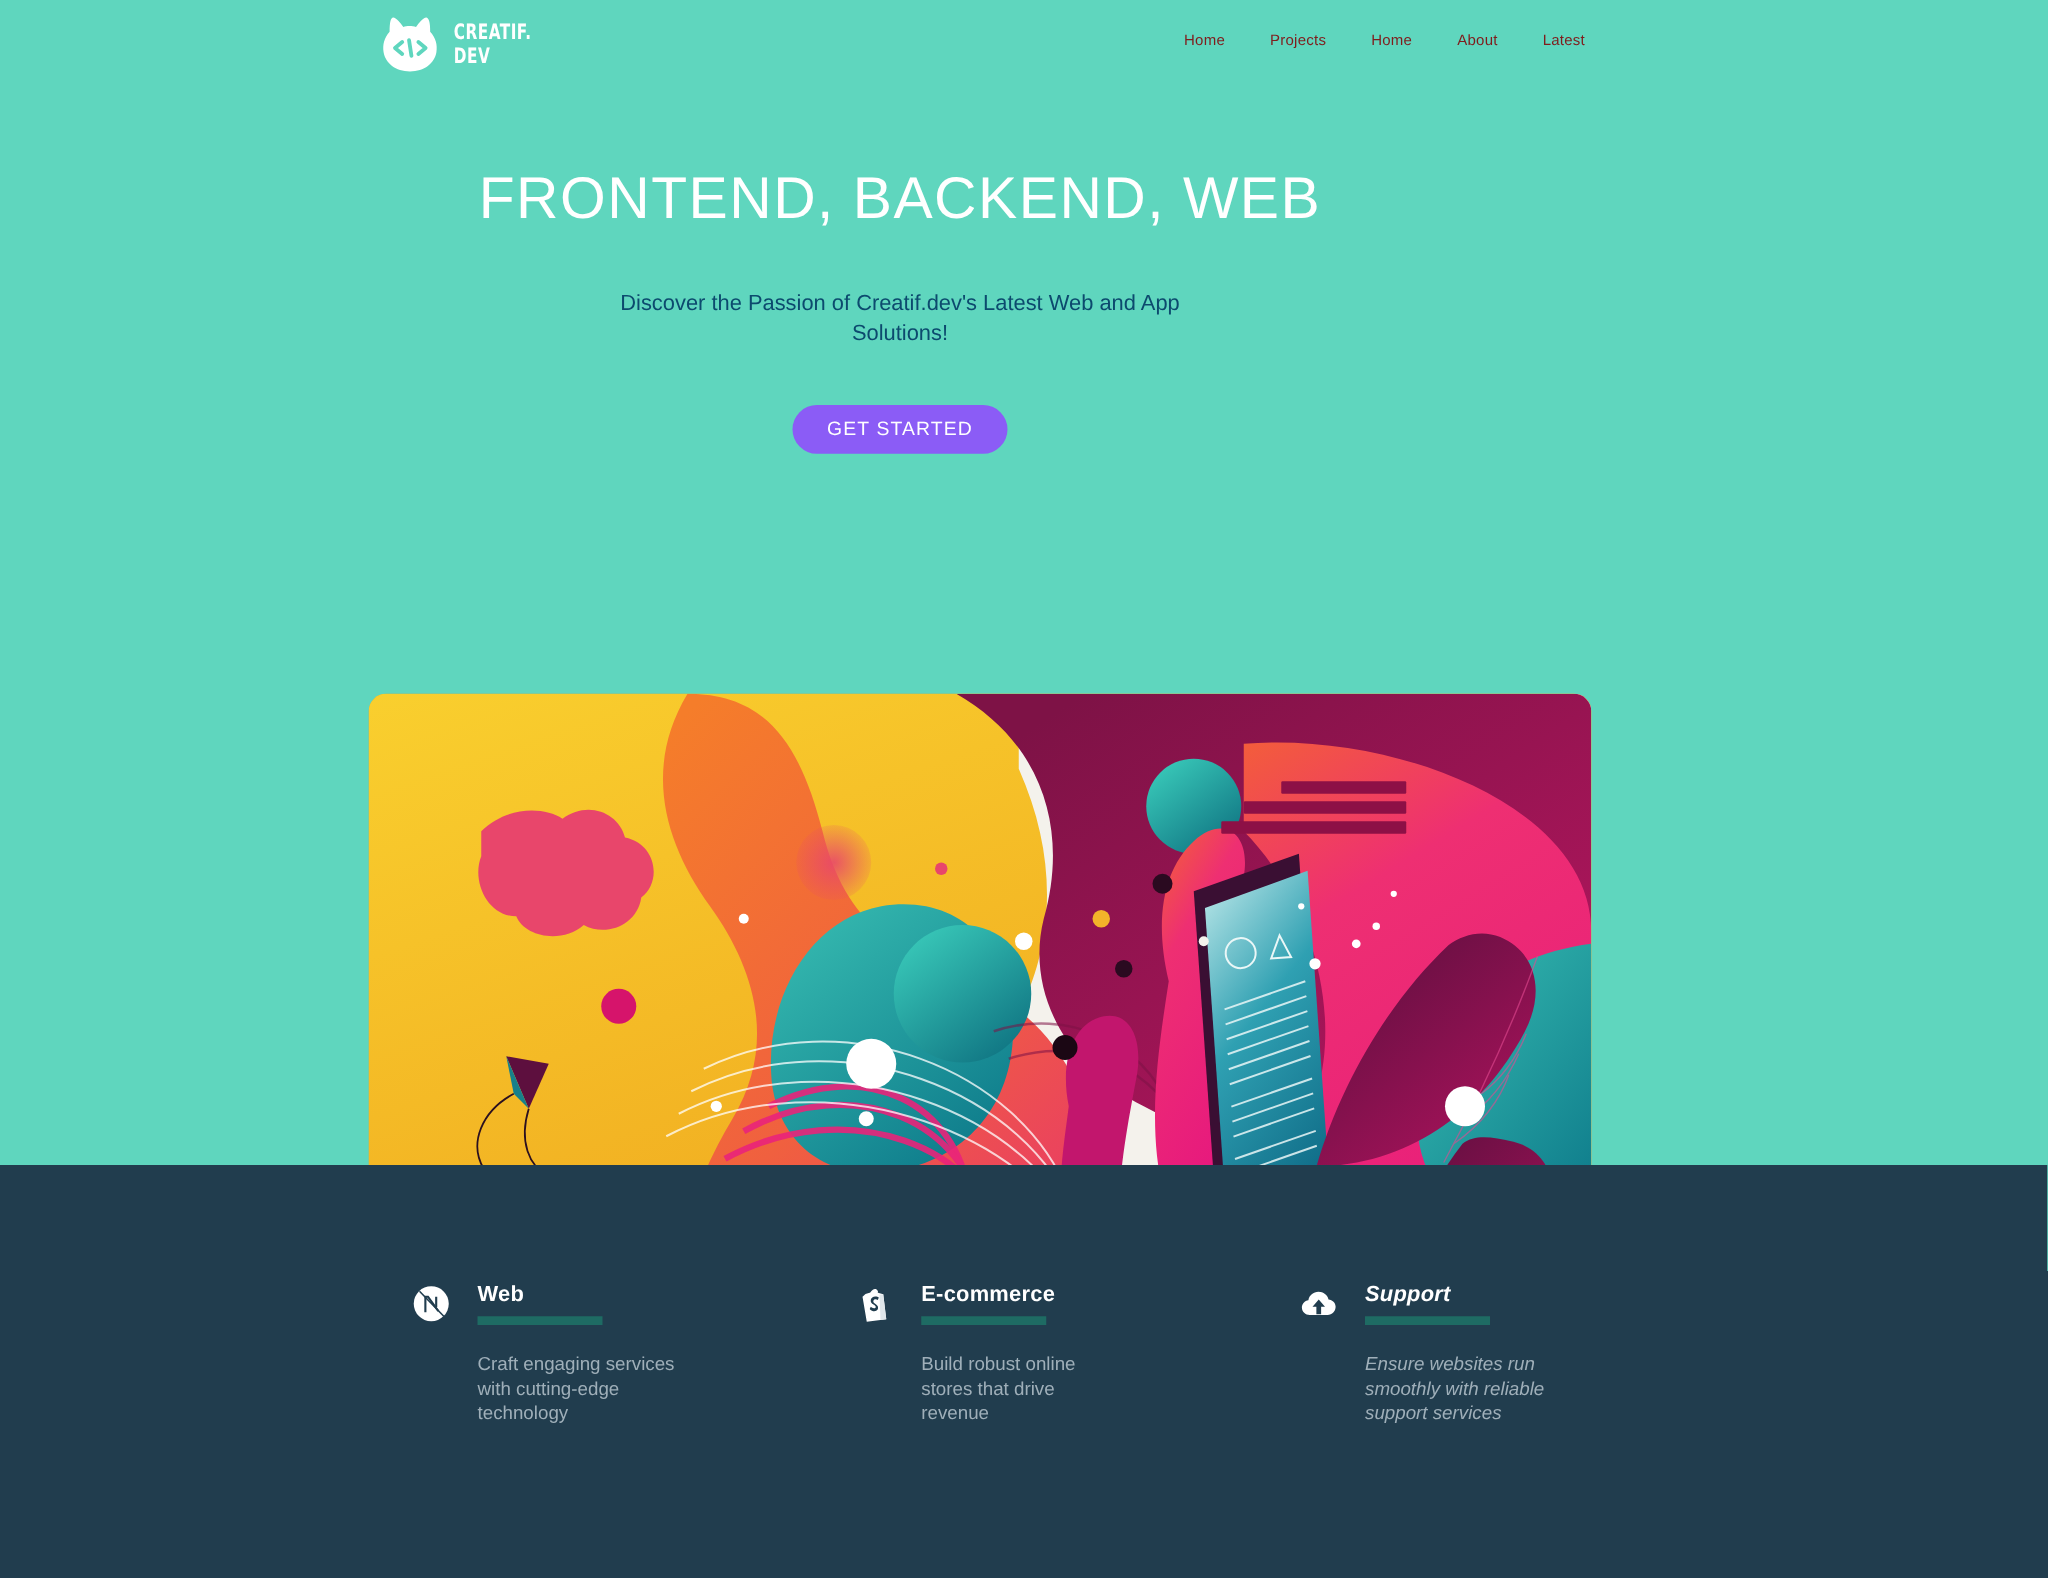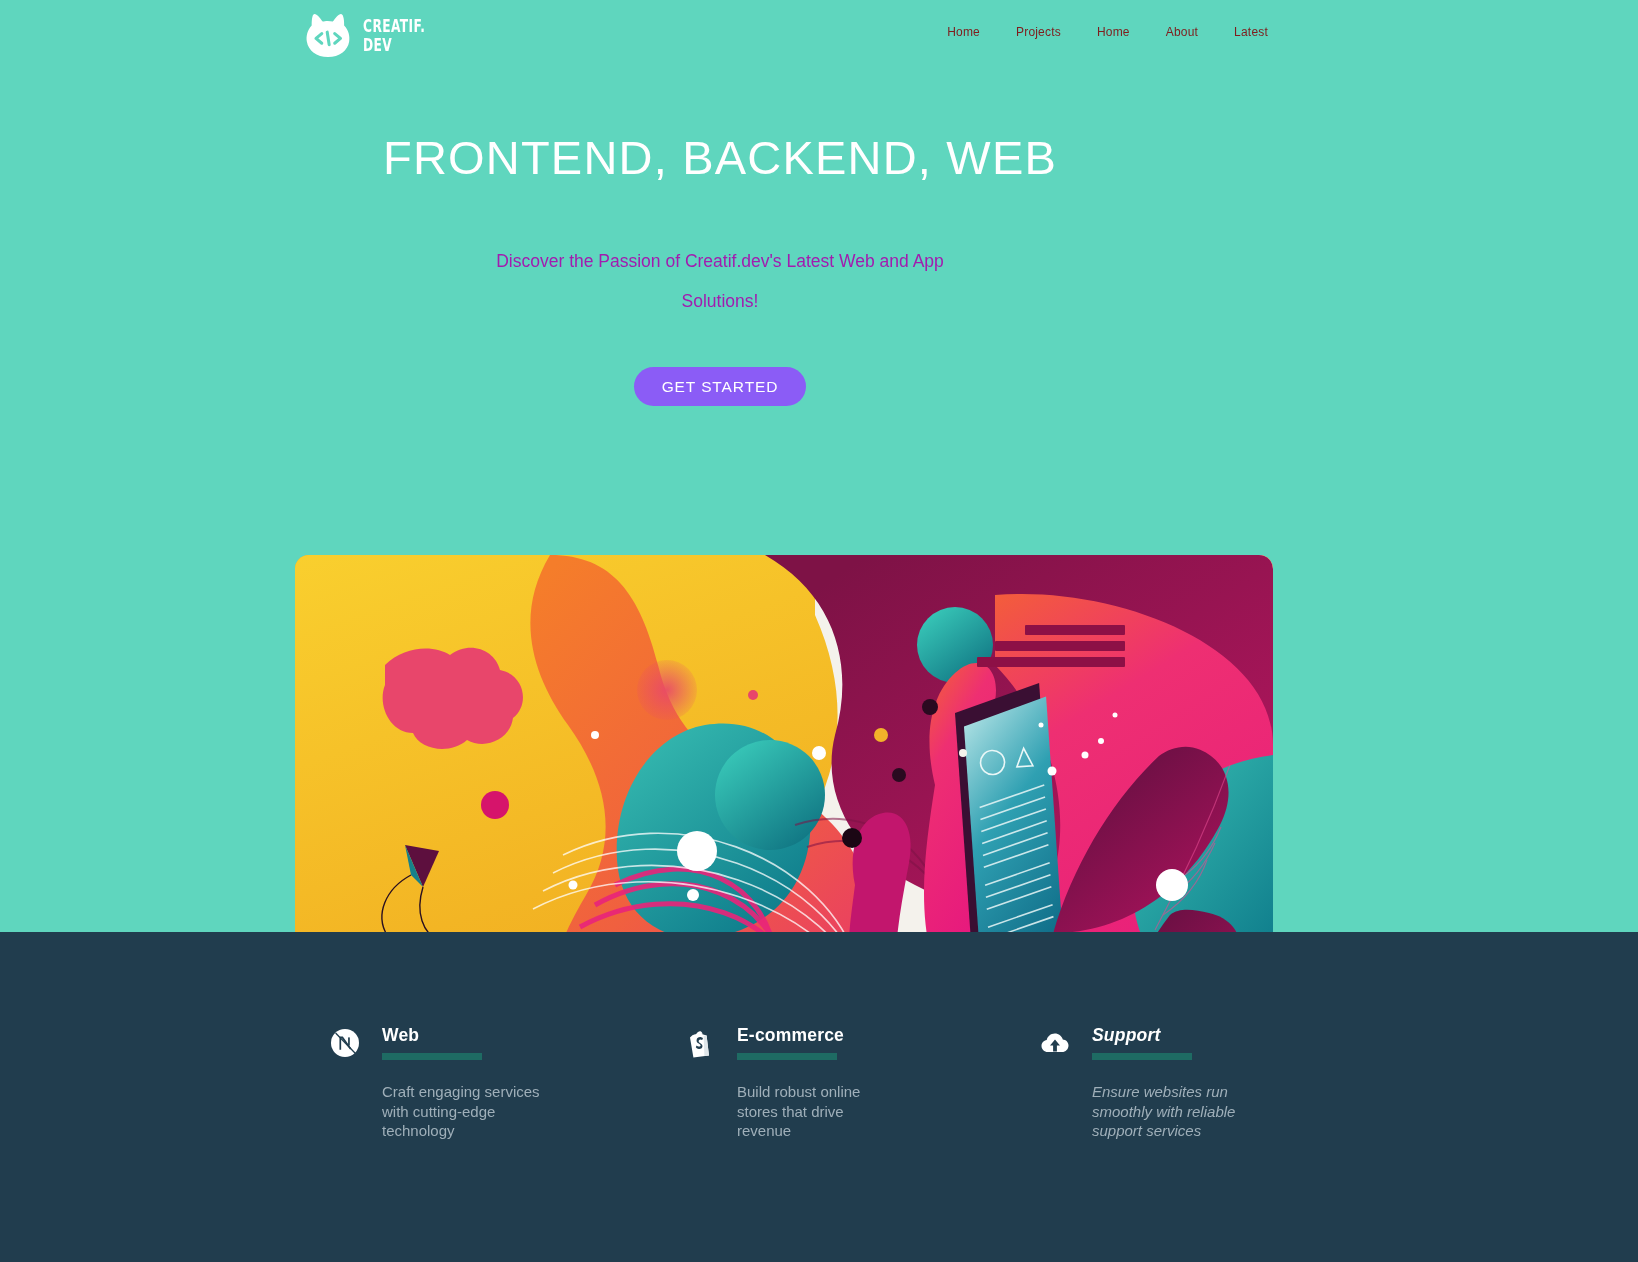--- a/index.html
+++ b/index.html
@@ -46,25 +46,25 @@
   .hero { position: absolute; top: 130px; left: 0; width: 1440px; text-align: center; }
   .hero-title {
     color: #ffffff;
     font-size: 47px;
     font-weight: 300;
     letter-spacing: 1.2px;
     line-height: 1.2;
     text-transform: uppercase;
   }
   .hero-sub {
-    margin: 55px auto 0;
+    margin: 44px auto 0;
     width: 470px;
-    color: #a21caf;
+    color: #0c4a6e;
     font-size: 17.5px;
-    line-height: 40px;
+    line-height: 24px;
     font-weight: 400;
   }
   .cta-wrap { margin-top: 46px; display: flex; justify-content: center; }
   .cta-button {
     background: #8b5cf6;
     color: #ffffff;
     border: none;
     border-radius: 22px;
     height: 39px;
     padding: 0 28px;

